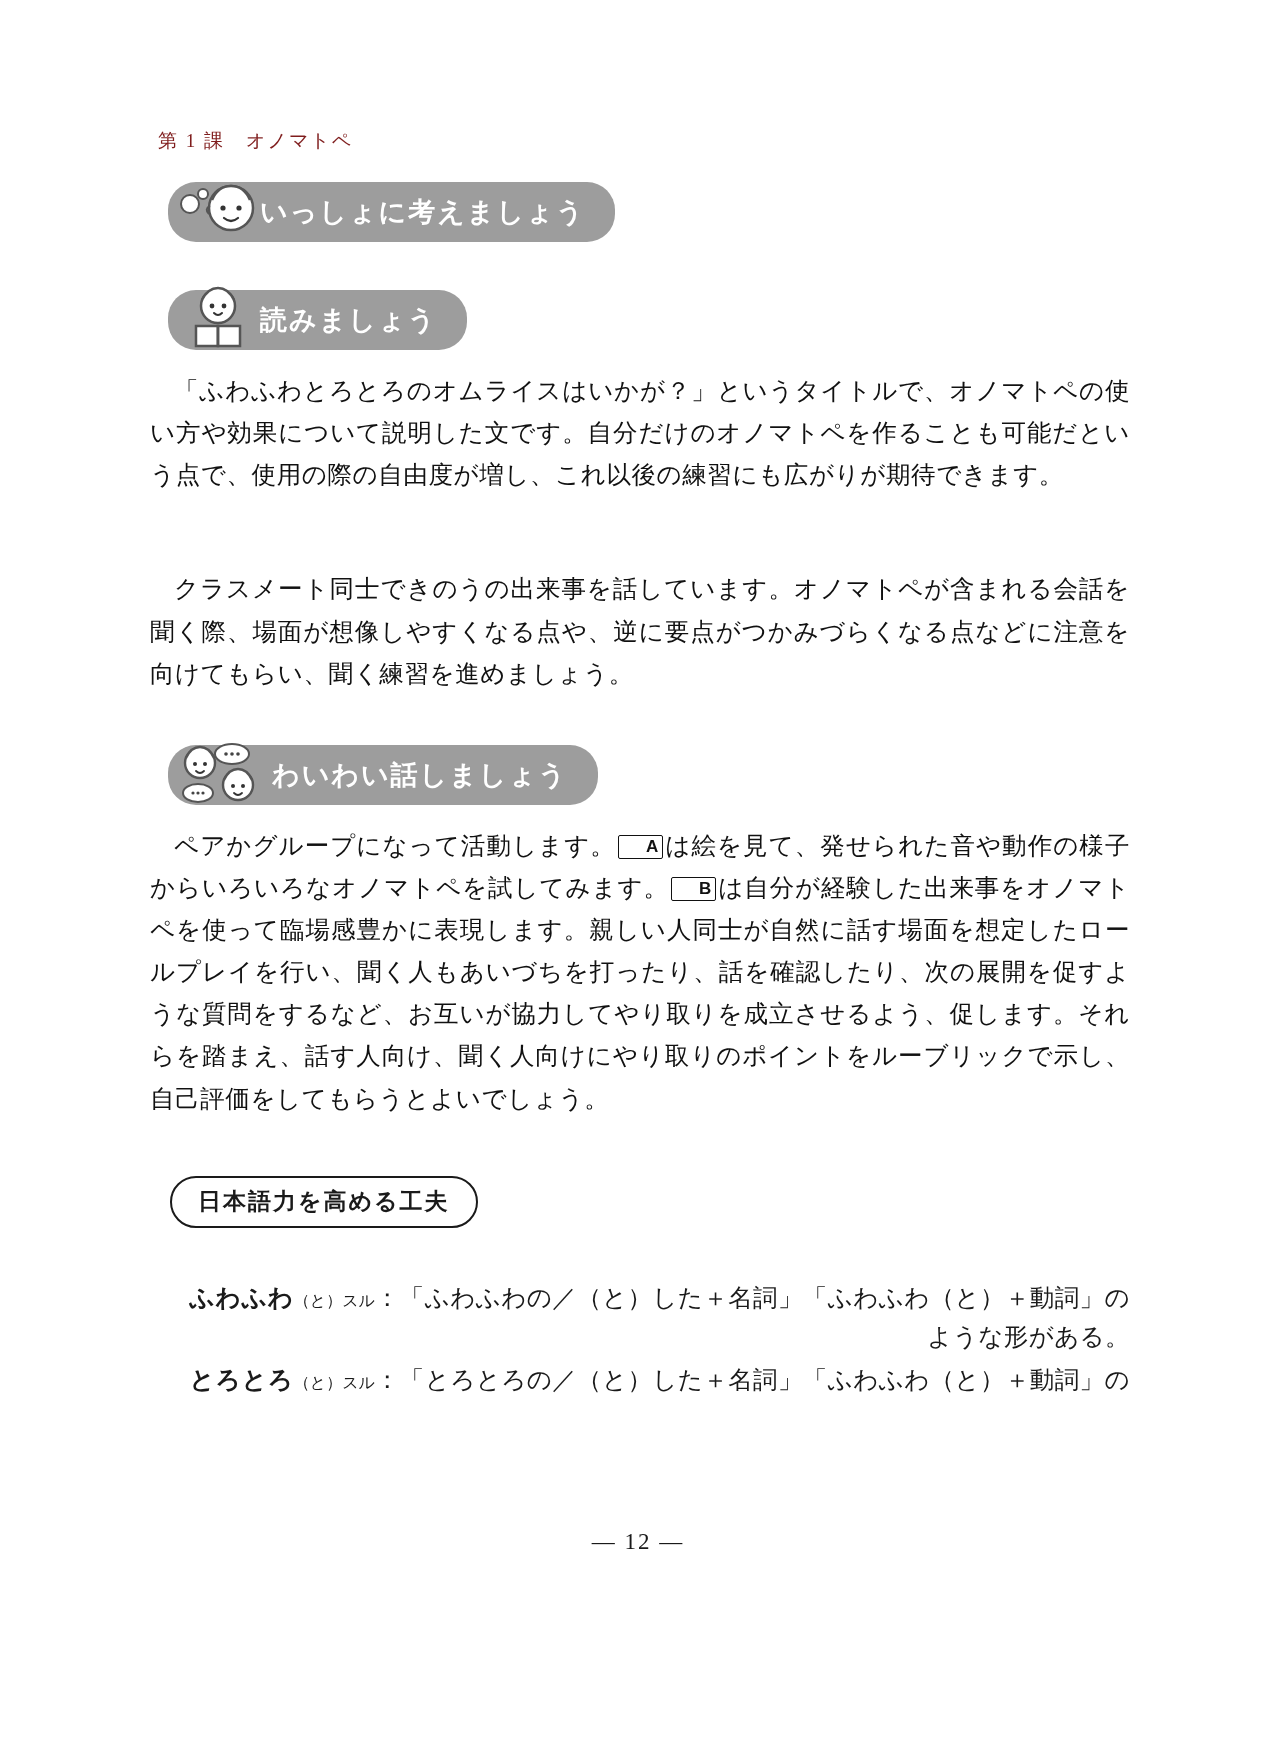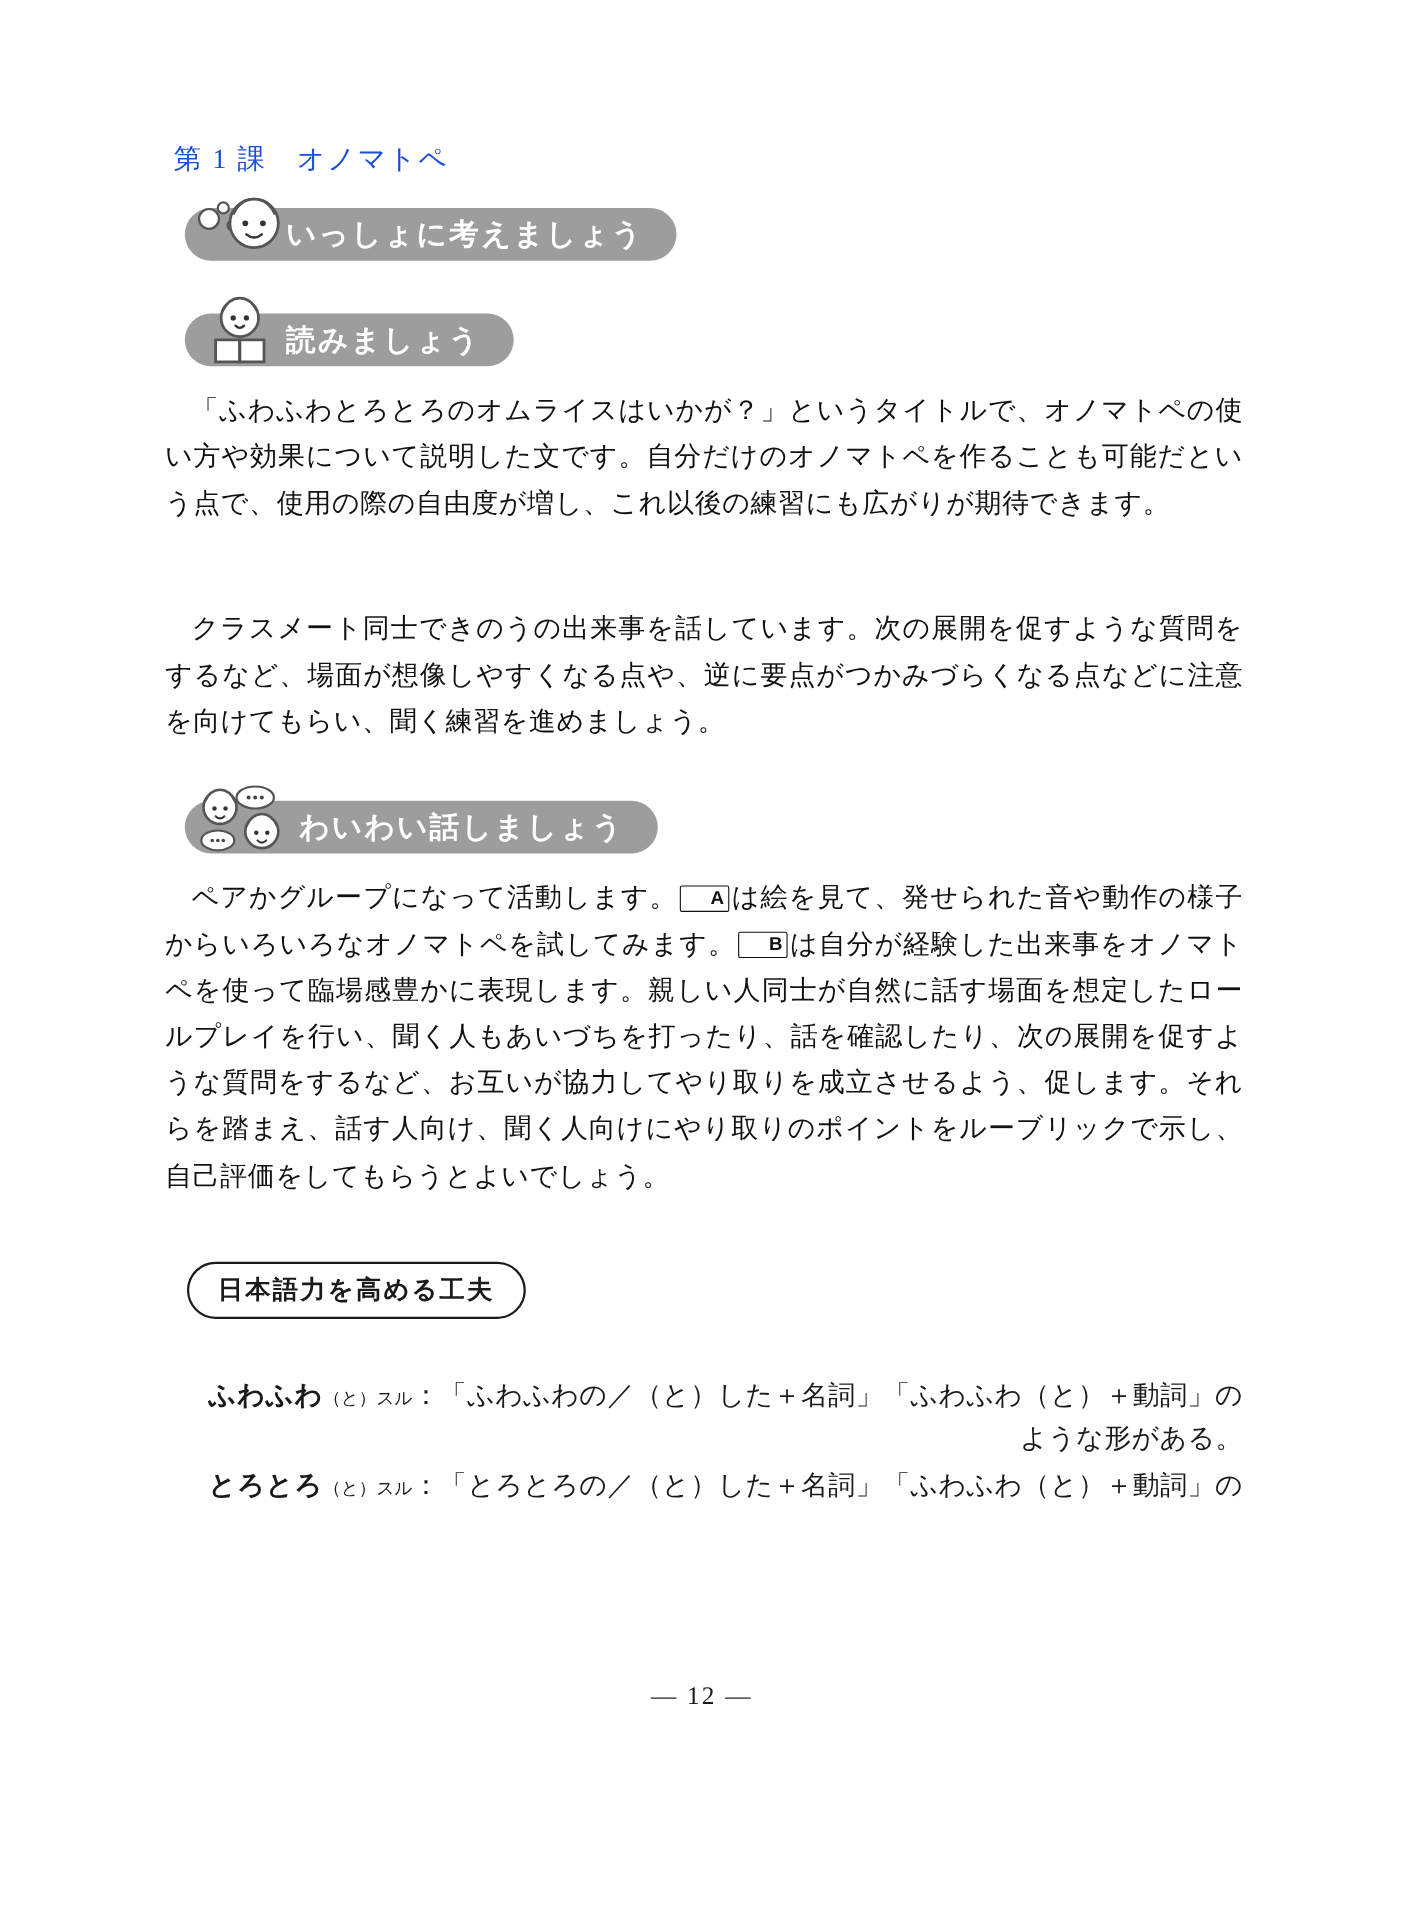--- a/index.html
+++ b/index.html
@@ -20,40 +20,40 @@
     position: absolute;
     left: 0; top: 0;
     width: 1280px;
     height: 1751px;
     box-sizing: border-box;
     padding: 128px 150px 0 150px;
   }
 
   
   .running-head {
-    font-size: 25px;
-    letter-spacing: 2px;
-    color: #1d4ed8;
+    font-size: 19px;
+    letter-spacing: 2px;
+    color: #7f1d1d;
     margin: 0 0 28px 8px;
     font-family: "Liberation Serif", "DejaVu Serif", serif;
   }
 
   
   .pill-row {
     display: flex;
     align-items: center;
     margin: 0 0 0 18px;
     position: relative;
   }
   .pill {
     display: inline-flex;
     align-items: center;
     background: #9d9d9d;
     border-radius: 28px;
-    height: 48px;
+    height: 60px;
     padding: 0 30px 0 92px;
     position: relative;
   }
   .pill.wide { padding-left: 104px; }
   .pill-label {
     color: #ffffff;
     font-size: 27px;
     font-weight: bold;
     letter-spacing: 2px;
     font-family: "Liberation Sans", "DejaVu Sans", sans-serif;
@@ -198,21 +198,21 @@
         </svg>
       </span>
       <span class="pill-label">読みましょう</span>
     </div>
   </div>
   <p class="para indent">「ふわふわとろとろのオムライスはいかが？」というタイトルで、オノマトペの使い方や効果について説明した文です。自分だけのオノマトペを作ることも可能だという点で、使用の際の自由度が増し、これ以後の練習にも広がりが期待できます。</p>
 
   <div class="s-gap-2"></div>
 
   
-  <p class="para indent">クラスメート同士できのうの出来事を話しています。次の展開を促すような質問をするなど、場面が想像しやすくなる点や、逆に要点がつかみづらくなる点などに注意を向けてもらい、聞く練習を進めましょう。</p>
+  <p class="para indent">クラスメート同士できのうの出来事を話しています。オノマトペが含まれる会話を聞く際、場面が想像しやすくなる点や、逆に要点がつかみづらくなる点などに注意を向けてもらい、聞く練習を進めましょう。</p>
 
   <div class="s-gap-3"></div>
 
   
   <div class="pill-row">
     <div class="pill wide">
       <span class="pill-icon">
         <svg viewBox="0 0 98 66" width="98" height="66" xmlns="http://www.w3.org/2000/svg">
           <ellipse cx="56" cy="13" rx="17" ry="10" fill="#ffffff" stroke="#555" stroke-width="2"></ellipse>
           <circle cx="50" cy="13" r="1.8" fill="#444"></circle>

